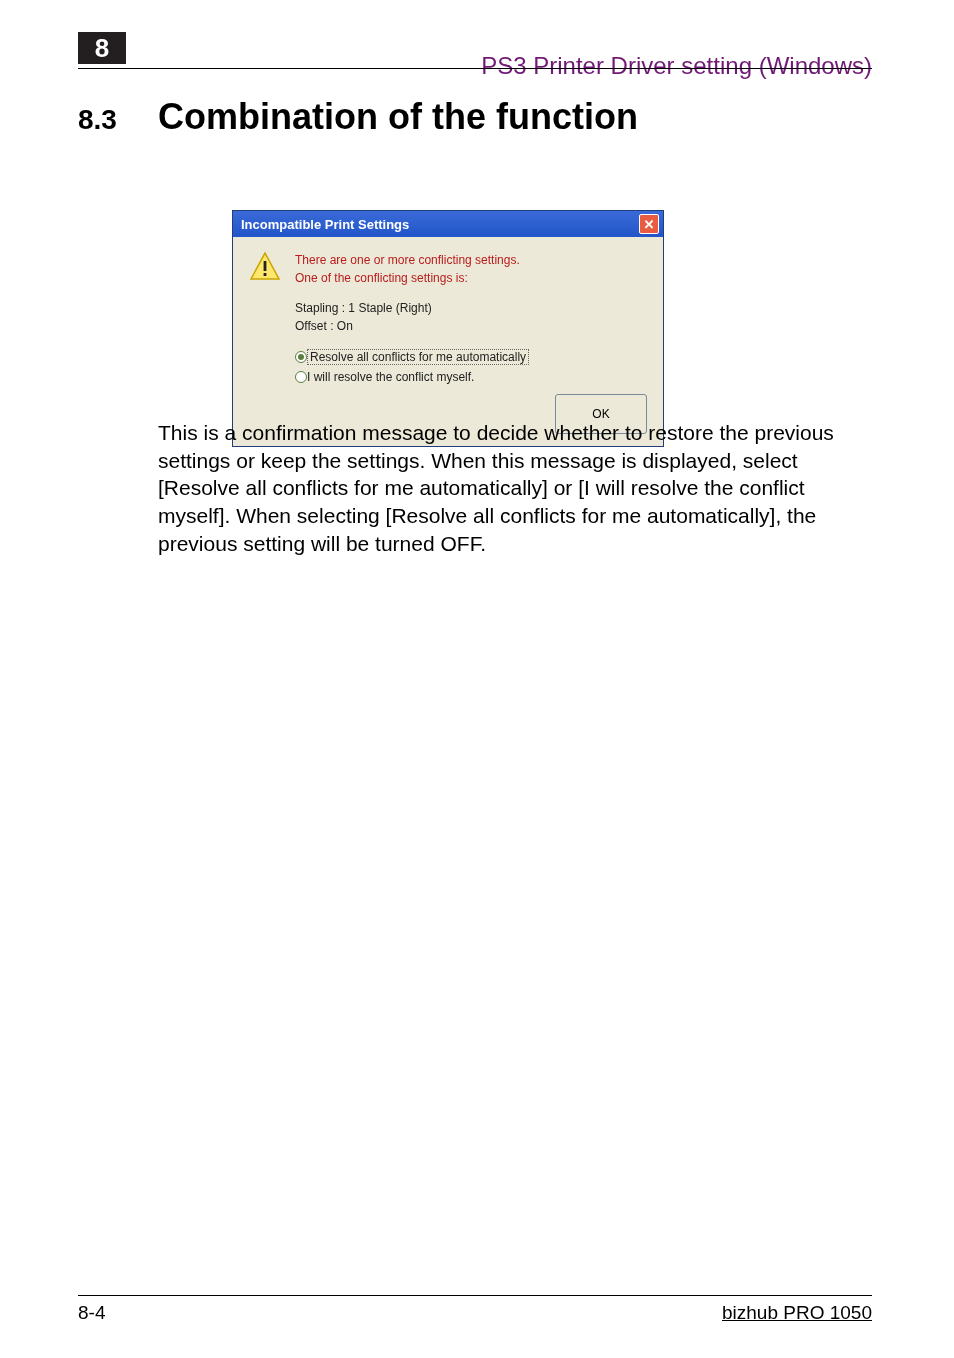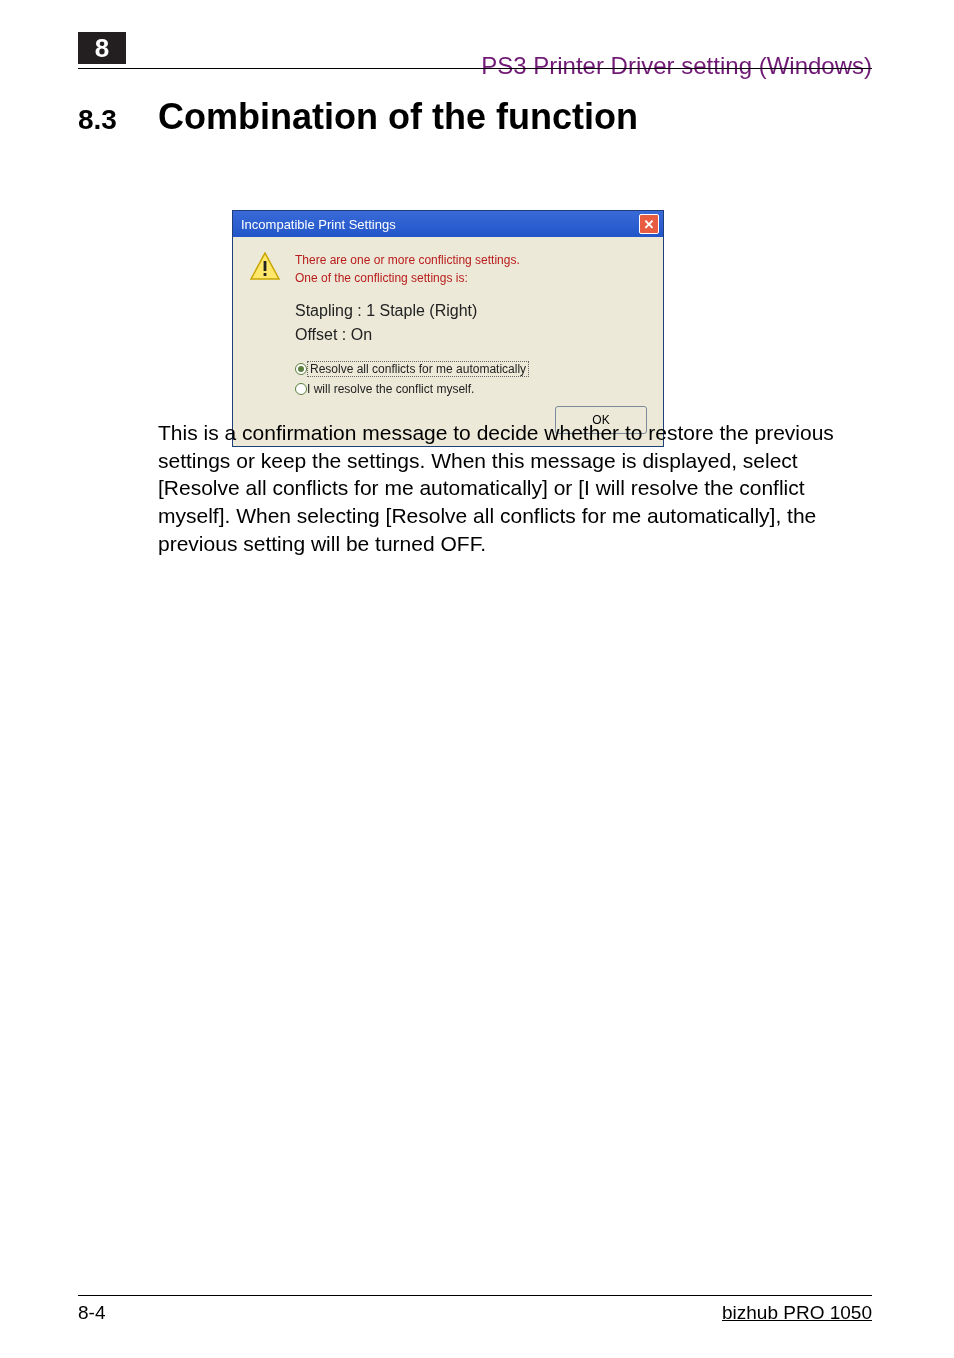--- a/index.html
+++ b/index.html
@@ -8,34 +8,34 @@
     .header-row { position: absolute; top: 32px; left: 0; right: 0; height: 40px; }
     .chapter-tab { position: absolute; left: 78px; top: 0; width: 48px; height: 32px; background: #231f20; color: #fff; font-size: 26px; font-weight: bold; display: flex; align-items: center; justify-content: center; }
     .header-title { position: absolute; right: 82px; top: 20px; font-size: 24px; color: #701a75; }
     .header-rule { position: absolute; left: 78px; right: 82px; top: 36px; border-bottom: 1.5px solid #000; }
     .section-heading { position: absolute; top: 96px; left: 78px; right: 82px; display: flex; align-items: baseline; }
     .section-number { font-size: 28px; font-weight: bold; width: 80px; }
     .section-title { font-size: 36px; font-weight: bold; }
     .intro-para { position: absolute; top: 138px; left: 158px; right: 82px; font-size: 21px; line-height: 1.35; }
     .dialog { position: absolute; top: 210px; left: 232px; width: 432px; background: #ece9d8; border: 1px solid #1e3f7a; }
     .dialog-titlebar { height: 26px; background: linear-gradient(to bottom, #3a6ad8, #2155c8); display: flex; align-items: center; justify-content: space-between; padding: 0 4px 0 8px; }
-    .dialog-title { color: #fff; font-weight: normal; font-size: 13px; }
+    .dialog-title { color: #fff; font-weight: bold; font-size: 13px; }
     .dialog-close { width: 20px; height: 20px; background: #e85c42; border: 1px solid #fff; border-radius: 2px; color: #fff; display: flex; align-items: center; justify-content: center; font-size: 13px; font-weight: bold; cursor: pointer; }
     .dialog-body { padding: 14px 16px 12px 16px; }
     .dialog-row1 { display: flex; align-items: flex-start; gap: 14px; margin-bottom: 12px; }
     .warn-icon { width: 32px; height: 32px; flex-shrink: 0; }
     .dialog-msg { font-size: 12px; line-height: 1.5; color: #b91c1c; }
-    .dialog-conflicts { font-size: 16px; color: #222; margin-left: 46px; margin-bottom: 14px; line-height: 1.5; }
+    .dialog-conflicts { font-size: 12px; color: #222; margin-left: 46px; margin-bottom: 14px; line-height: 1.5; }
     .dialog-radios { margin-left: 46px; font-size: 12px; color: #222; }
     .radio-row { display: flex; align-items: center; gap: 0; margin-bottom: 5px; }
     .radio-outer { width: 12px; height: 12px; border: 1px solid #5b7f3e; border-radius: 50%; display: flex; align-items: center; justify-content: center; background: #fff; }
     .radio-dot { width: 6px; height: 6px; border-radius: 50%; background: #5b7f3e; }
     .radio-label-focus { border: 1px dotted #666; padding: 0 2px; }
     .dialog-buttons { display: flex; justify-content: flex-end; margin-top: 10px; }
-    .ok-button { min-width: 92px; height: 28px; background: #ece9d8; border: 1px solid #7a8a9a; border-radius: 3px; font-size: 12px; display: flex; align-items: center; justify-content: center; cursor: pointer; }
+    .ok-button { min-width: 92px; height: 40px; background: #ece9d8; border: 1px solid #7a8a9a; border-radius: 3px; font-size: 12px; display: flex; align-items: center; justify-content: center; cursor: pointer; }
     .followup-para { position: absolute; top: 419px; left: 158px; right: 82px; font-size: 21px; line-height: 1.32; }
     .footer-rule { position: absolute; left: 78px; right: 82px; bottom: 62px; border-top: 1.5px solid #000; }
     .footer-left { position: absolute; left: 78px; bottom: 34px; font-size: 19px; }
     .footer-right { position: absolute; right: 82px; bottom: 34px; font-size: 19px; text-decoration: underline; }
   </style>
 </head>
 <body>
 
 <div class="page">
 

